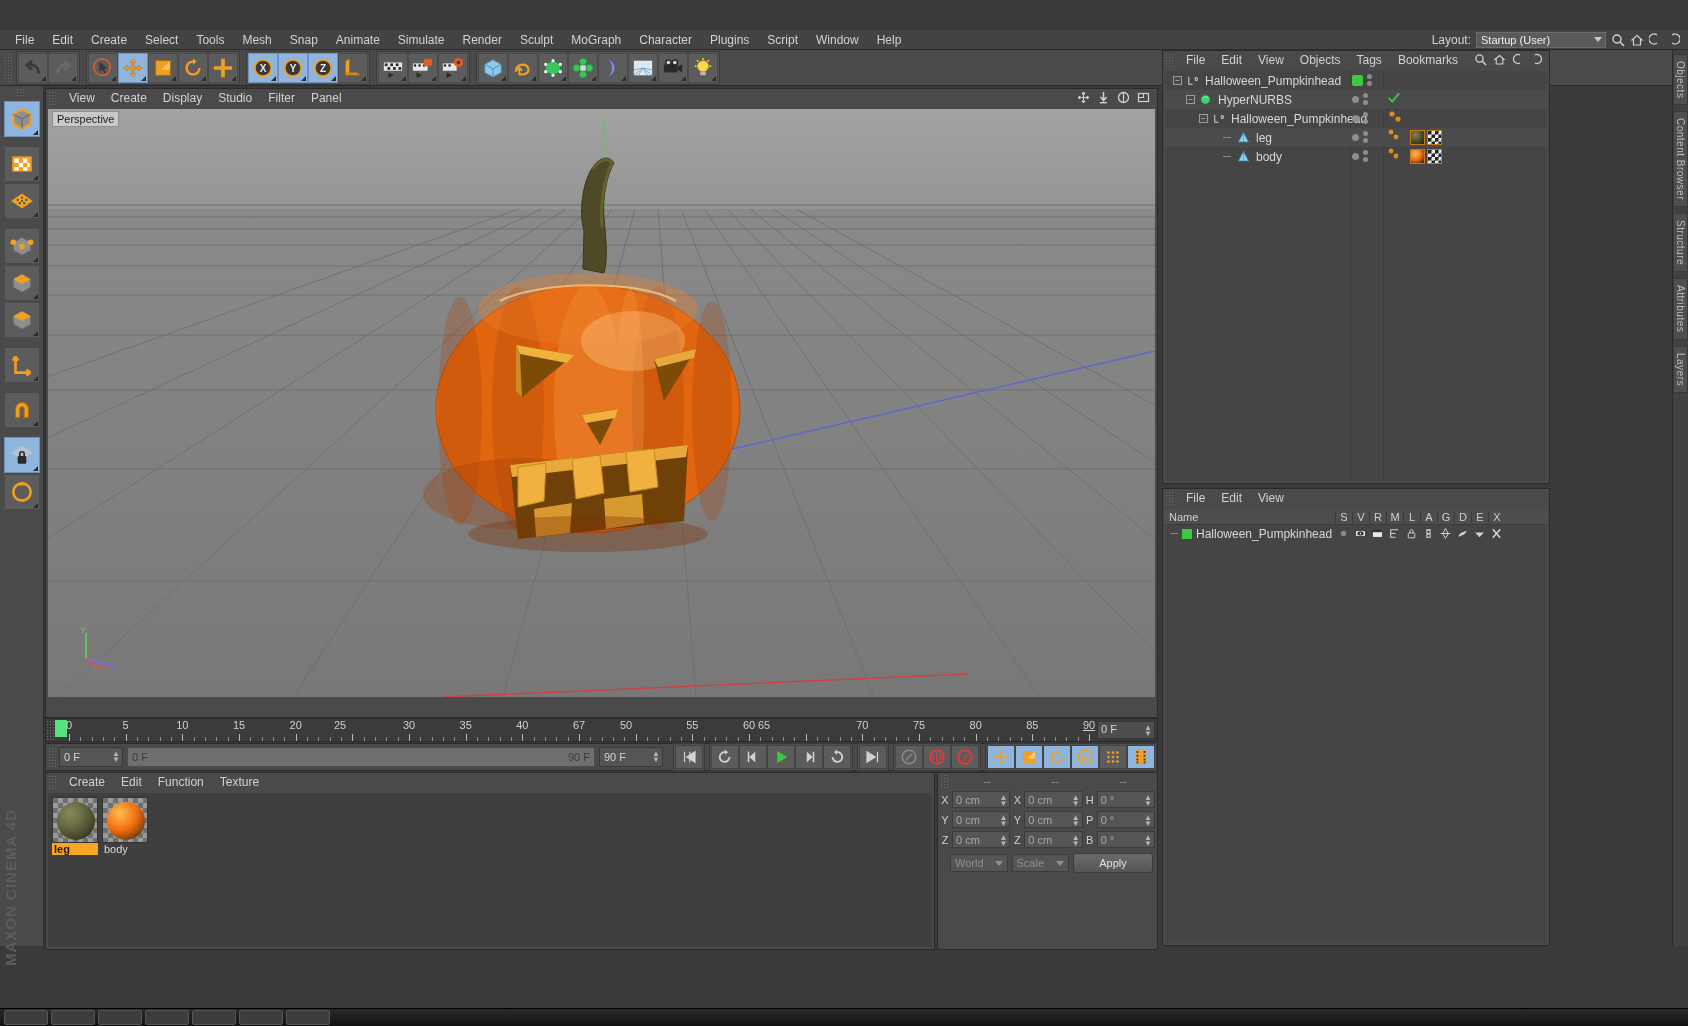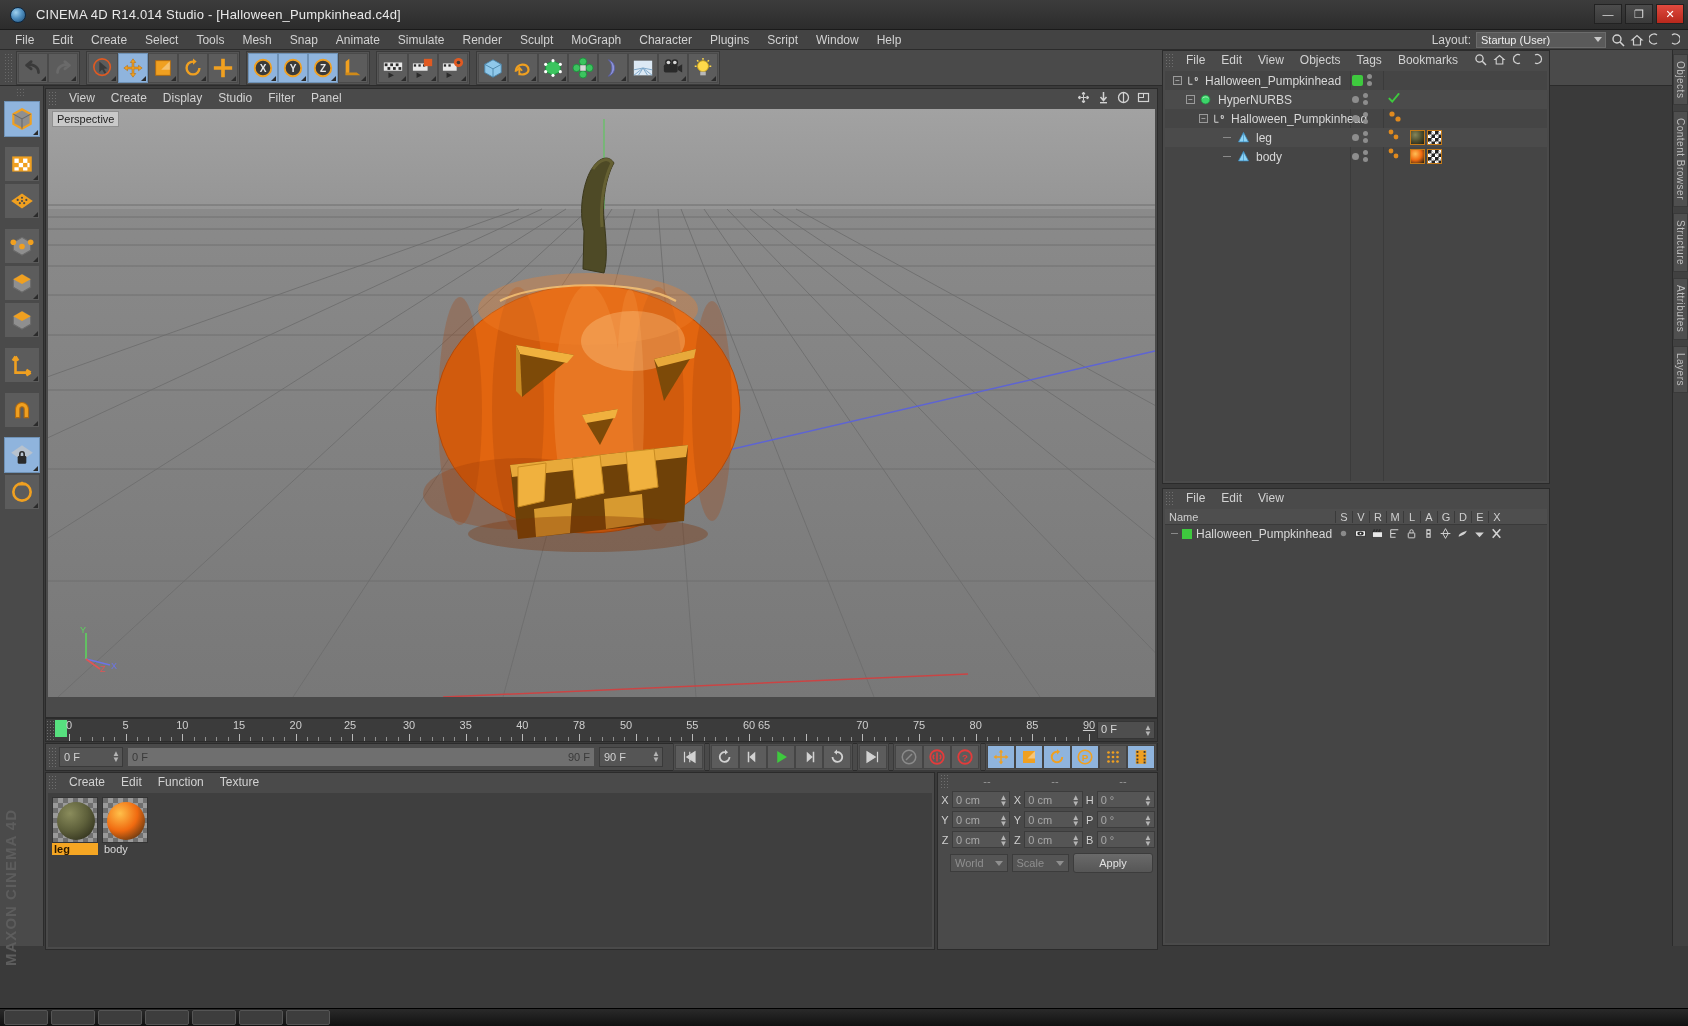--- a/index.html
+++ b/index.html
@@ -219,29 +219,20 @@
     background:linear-gradient(#2a2a2a,#111); border-top:1px solid #000; display:flex; align-items:center; gap:3px; padding-left:4px;}
   .tb-item{ width:44px;height:15px; background:#3d3d3d; border:1px solid #555; border-radius:2px;}
   .watermark{ position:absolute; left:2px; bottom:60px; color:#5d5d5d; font-size:15px;
     writing-mode:vertical-rl; transform:rotate(180deg); font-weight:bold; letter-spacing:1px;}
 </style>
 </head>
 <body>
 
 <div id="app">
 
-  <div class="titlebar">
-    <div class="title-logo"></div>
-    <div class="title-text">CINEMA 4D R14.014 Studio - [Halloween_Pumpkinhead.c4d]</div>
-    <div class="win-btns">
-      <div class="win-btn">—</div>
-      <div class="win-btn">❐</div>
-      <div class="win-btn close">✕</div>
-    </div>
-  </div>
 
   <div class="menubar">
     <div id="menu-items" style="display:flex;align-items:center;margin-left:6px">
         <div class="menu-item">File</div>
         <div class="menu-item">Edit</div>
         <div class="menu-item">Create</div>
         <div class="menu-item">Select</div>
         <div class="menu-item">Tools</div>
         <div class="menu-item">Mesh</div>
         <div class="menu-item">Snap</div>
@@ -713,29 +704,29 @@
     <div class="ruler-num" style="left: 14px;">0</div>
         <div class="ruler-tick" style="left: 14px; height: 7px;"></div>
         <div class="ruler-num" style="left: 70.6667px;">5</div>
         <div class="ruler-tick" style="left: 70.6667px; height: 7px;"></div>
         <div class="ruler-num" style="left: 127.333px;">10</div>
         <div class="ruler-tick" style="left: 127.333px; height: 7px;"></div>
         <div class="ruler-num" style="left: 184px;">15</div>
         <div class="ruler-tick" style="left: 184px; height: 7px;"></div>
         <div class="ruler-num" style="left: 240.667px;">20</div>
         <div class="ruler-tick" style="left: 240.667px; height: 7px;"></div>
-        <div class="ruler-num" style="left: 295px;">25</div>
+        <div class="ruler-num" style="left: 285px;">25</div>
         <div class="ruler-tick" style="left: 297.333px; height: 7px;"></div>
         <div class="ruler-num" style="left: 354px;">30</div>
         <div class="ruler-tick" style="left: 354px; height: 7px;"></div>
         <div class="ruler-num" style="left: 410.667px;">35</div>
         <div class="ruler-tick" style="left: 410.667px; height: 7px;"></div>
         <div class="ruler-num" style="left: 467.333px;">40</div>
         <div class="ruler-tick" style="left: 467.333px; height: 7px;"></div>
-        <div class="ruler-num" style="left: 524px;">78</div>
+        <div class="ruler-num" style="left: 524px;">67</div>
         <div class="ruler-tick" style="left: 524px; height: 7px;"></div>
         <div class="ruler-num" style="left: 571px;">50</div>
         <div class="ruler-tick" style="left: 580.667px; height: 7px;"></div>
         <div class="ruler-num" style="left: 637.333px;">55</div>
         <div class="ruler-tick" style="left: 637.333px; height: 7px;"></div>
         <div class="ruler-num" style="left: 694px;">60</div>
         <div class="ruler-tick" style="left: 694px; height: 7px;"></div>
         <div class="ruler-num" style="left: 709px;">65</div>
         <div class="ruler-tick" style="left: 750.667px; height: 7px;"></div>
         <div class="ruler-num" style="left: 807.333px;">70</div>

